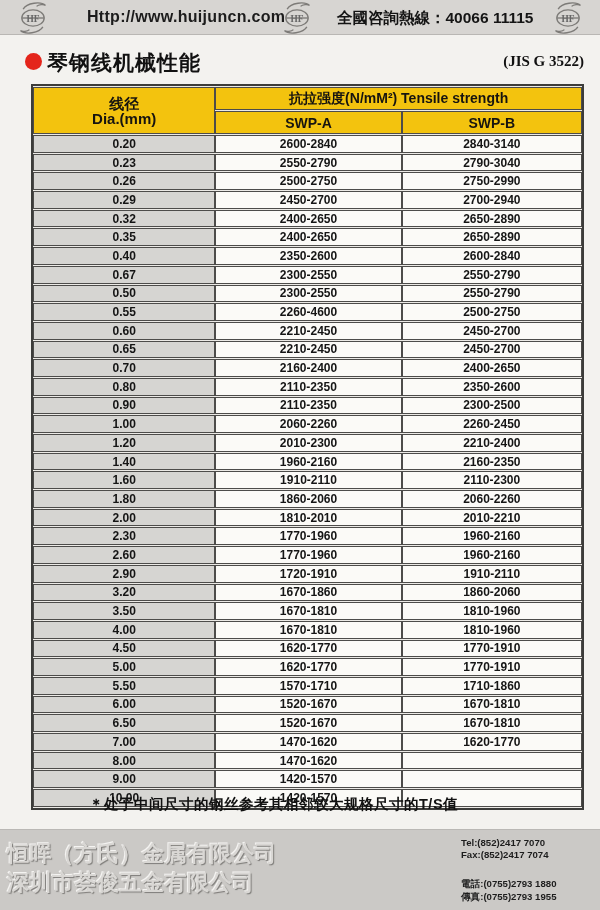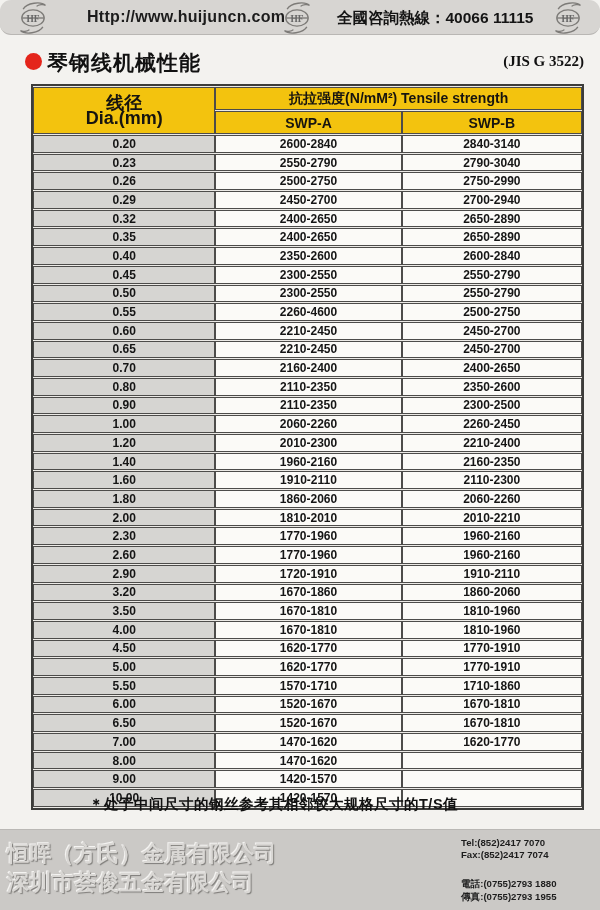--- a/index.html
+++ b/index.html
@@ -1,42 +1,42 @@
 <!DOCTYPE html>
 <html><head>
 <meta charset="utf-8">
 <style>
   html,body{margin:0;padding:0;}
   body{font-family:"Liberation Sans","DejaVu Sans",sans-serif;background:#e9e8e5;}
   .page{position:relative;width:600px;height:910px;background:#f3f2ef;overflow:hidden;}
 
   
   .topbar{position:absolute;top:0;left:0;width:600px;height:34px;
-          background:#d7d5d2;border-bottom:1px solid #b9b7b4;border-radius:11px;}
+          background:#d7d5d2;border-bottom:1px solid #b9b7b4;}
   .topbar .logo{position:absolute;top:1px;width:34px;height:34px;}
   .logo-1{left:16px;} .logo-2{left:280px;} .logo-3{left:551px;}
   .topbar-url{position:absolute;left:87px;top:8px;font-size:16px;font-weight:bold;color:#1c1c1c;letter-spacing:.3px;}
   .topbar-hotline{position:absolute;left:337px;top:8px;font-size:15.5px;font-weight:bold;color:#141414;}
 
   
   .title-row{position:absolute;top:47px;left:0;width:600px;height:30px;}
   .red-dot{position:absolute;left:25px;top:6px;width:17px;height:17px;border-radius:50%;background:#e4251b;}
   .page-title{position:absolute;left:47px;top:2px;font-size:21px;font-weight:bold;color:#111;letter-spacing:1px;}
   .standard{position:absolute;right:16px;top:6px;font-family:"Liberation Serif","DejaVu Serif",serif;
             font-size:15px;font-weight:bold;color:#111;}
 
   
   .table-wrap{position:absolute;left:31px;top:84px;width:549px;border:2px solid #3c3c3a;background:#eceae6;}
   table{border-collapse:separate;border-spacing:0 1px;width:100%;table-layout:fixed;}
   col.c1{width:181px;} col.c2{width:185px;} col.c3{width:179px;}
   th,td{border:1px solid #4d4c4a;text-align:center;vertical-align:middle;
         overflow:hidden;white-space:nowrap;}
   th{background:#f3c30e;color:#161410;font-size:14px;font-weight:bold;height:21px;padding:0;}
   th.h-span{height:21px;}
-  th.h-dia{line-height:15px;font-size:18px;}
+  th.h-dia{line-height:15px;font-size:15px;}
   td{background:#fbfaf7;color:#151515;font-size:12px;font-weight:bold;height:15.7px;padding:0;}
   td.dia{background:#d6d5d2;}
 
   
   .footnote{position:absolute;left:41px;top:795px;font-size:14.5px;font-weight:bold;color:#111;letter-spacing:.5px;margin-left:48px;}
 
   
   .footer{position:absolute;left:0;bottom:0;width:600px;height:80px;background:#cbc9c6;border-top:1px solid #bab8b5;}
   .company{position:absolute;left:7px;top:9px;font-size:22px;font-weight:bold;line-height:29px;
            letter-spacing:.5px;color:#d9d7d4;
@@ -139,21 +139,21 @@
       <td class="dia">0.35</td>
       <td>2400-2650</td>
       <td>2650-2890</td>
     </tr>
           <tr>
       <td class="dia">0.40</td>
       <td>2350-2600</td>
       <td>2600-2840</td>
     </tr>
           <tr>
-      <td class="dia">0.45</td>
+      <td class="dia">0.67</td>
       <td>2300-2550</td>
       <td>2550-2790</td>
     </tr>
           <tr>
       <td class="dia">0.50</td>
       <td>2300-2550</td>
       <td>2550-2790</td>
     </tr>
           <tr>
       <td class="dia">0.55</td>

